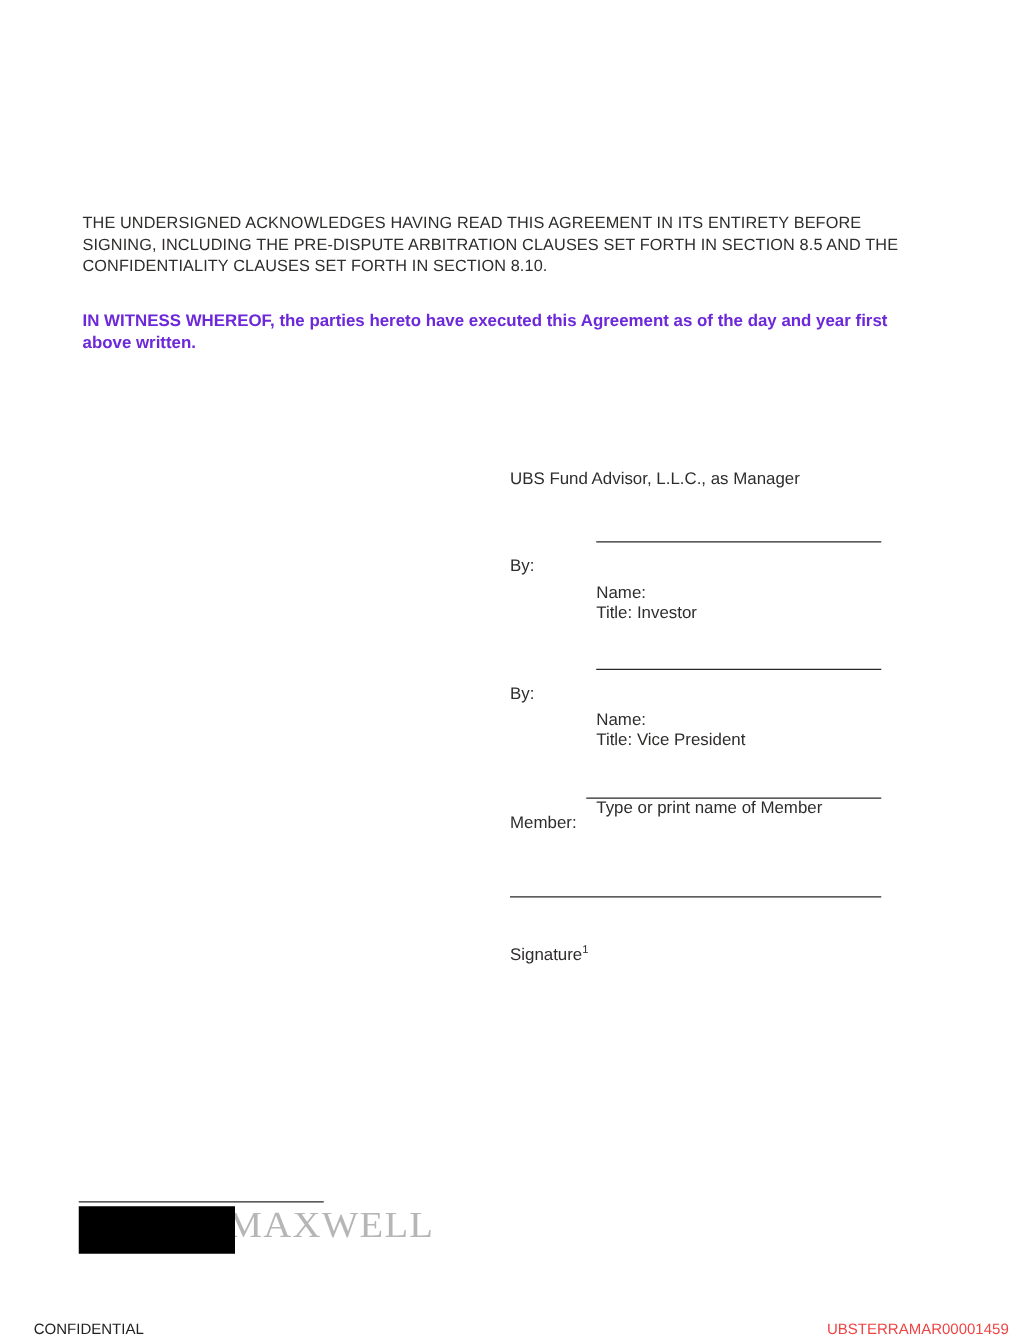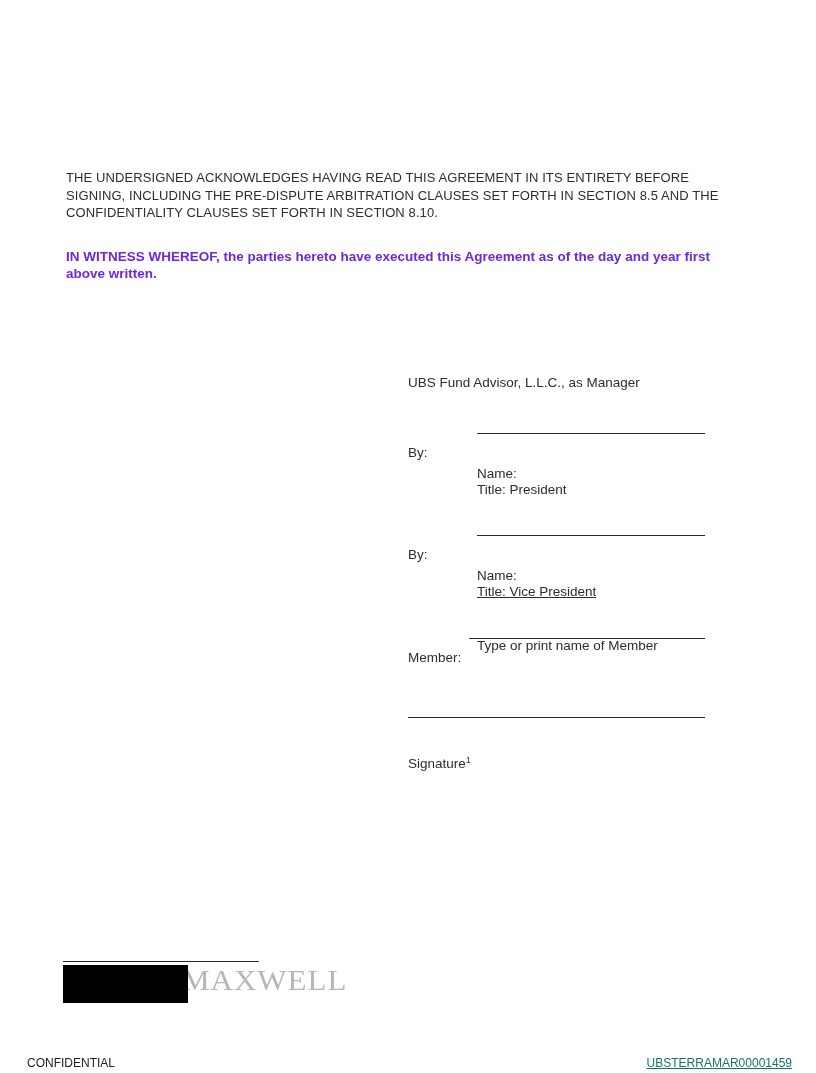--- a/index.html
+++ b/index.html
@@ -28,21 +28,21 @@
   }
   .sig-text { font-size: 13.5px; color: #2e2d2c; margin-top: 24px; }
   .manager-line { left: 408px; top: 351px; }
   .by1-label { left: 408px; top: 421px; }
   .by1-line { left: 477px; top: 433px; width: 228px; border-bottom: 1.5px solid #2a2928; }
   .by1-name { left: 477px; top: 442px; }
   .by1-title { left: 477px; top: 458px; }
   .by2-label { left: 408px; top: 523px; }
   .by2-line { left: 477px; top: 535px; width: 228px; border-bottom: 1.5px solid #2a2928; }
   .by2-name { left: 477px; top: 544px; }
-  .by2-title { left: 477px; top: 560px; text-decoration: underline; }
+  .by2-title { left: 477px; top: 560px; }
   .member-label { left: 408px; top: 626px; }
   .member-line { left: 469px; top: 638px; width: 236px; border-bottom: 1.5px solid #2a2928; }
   .member-caption { left: 477px; top: 614px; }
   .signature-line { left: 408px; top: 717px; width: 297px; border-bottom: 1.5px solid #2a2928; }
   .signature-label { left: 408px; top: 732px; }
   .signature-label sup { font-size: 9px; vertical-align: super; line-height: 0; }
   .footnote-rule { left: 63px; top: 961px; width: 196px; border-top: 1.5px solid #2a2928; }
   .redaction-box { left: 63px; top: 965px; width: 125px; height: 38px; background: #000000; }
   .watermark {
     left: 182px; top: 962px;
@@ -54,37 +54,37 @@
     transform: scaleY(0.95);
     white-space: nowrap;
   }
   .footnote-text {
     left: 191px; top: 974px;
     font-size: 12.8px;
     color: #3a3938;
     white-space: nowrap;
   }
   .footer-left { left: 27px; top: 1056px; font-size: 12px; color: #232221; text-align: center; }
-  .footer-right { right: 24px; top: 1056px; font-size: 12px; color: #0f766e; text-decoration: underline; }
+  .footer-right { right: 9px; top: 1056px; font-size: 12px; color: #ef4444; }
 </style>
 </head>
 <body>
 
 <div class="page">
 
   <div class="abs ack-paragraph">THE UNDERSIGNED ACKNOWLEDGES HAVING READ THIS AGREEMENT IN ITS ENTIRETY BEFORE SIGNING, INCLUDING THE PRE-DISPUTE ARBITRATION CLAUSES SET FORTH IN SECTION 8.5 AND THE CONFIDENTIALITY CLAUSES SET FORTH IN SECTION 8.10.</div>
 
   <div class="abs witness-paragraph">IN WITNESS WHEREOF, the parties hereto have executed this Agreement as of the day and year first above written.</div>
 
   <div class="abs sig-text manager-line">UBS Fund Advisor, L.L.C., as Manager</div>
 
   <div class="abs sig-text by1-label">By:</div>
   <div class="abs by1-line"></div>
   <div class="abs sig-text by1-name">Name:</div>
-  <div class="abs sig-text by1-title">Title: President</div>
+  <div class="abs sig-text by1-title">Title: Investor</div>
 
   <div class="abs sig-text by2-label">By:</div>
   <div class="abs by2-line"></div>
   <div class="abs sig-text by2-name">Name:</div>
   <div class="abs sig-text by2-title">Title: Vice President</div>
 
   <div class="abs sig-text member-label">Member:</div>
   <div class="abs member-line"></div>
   <div class="abs sig-text member-caption">Type or print name of Member</div>
 

